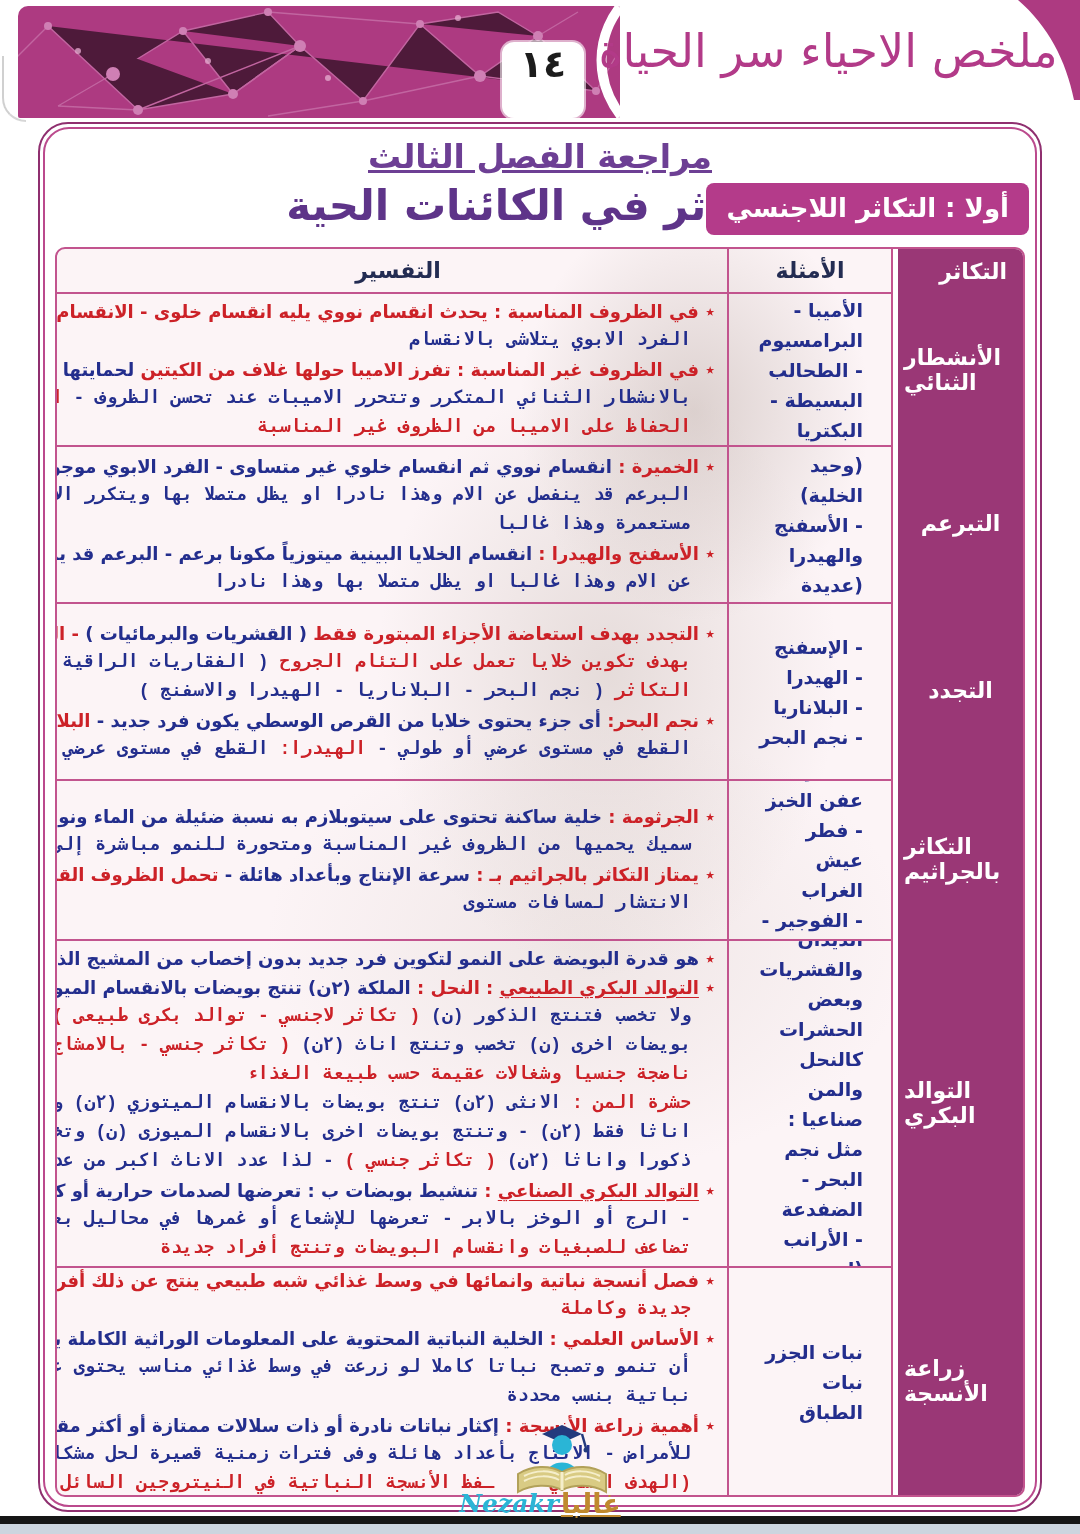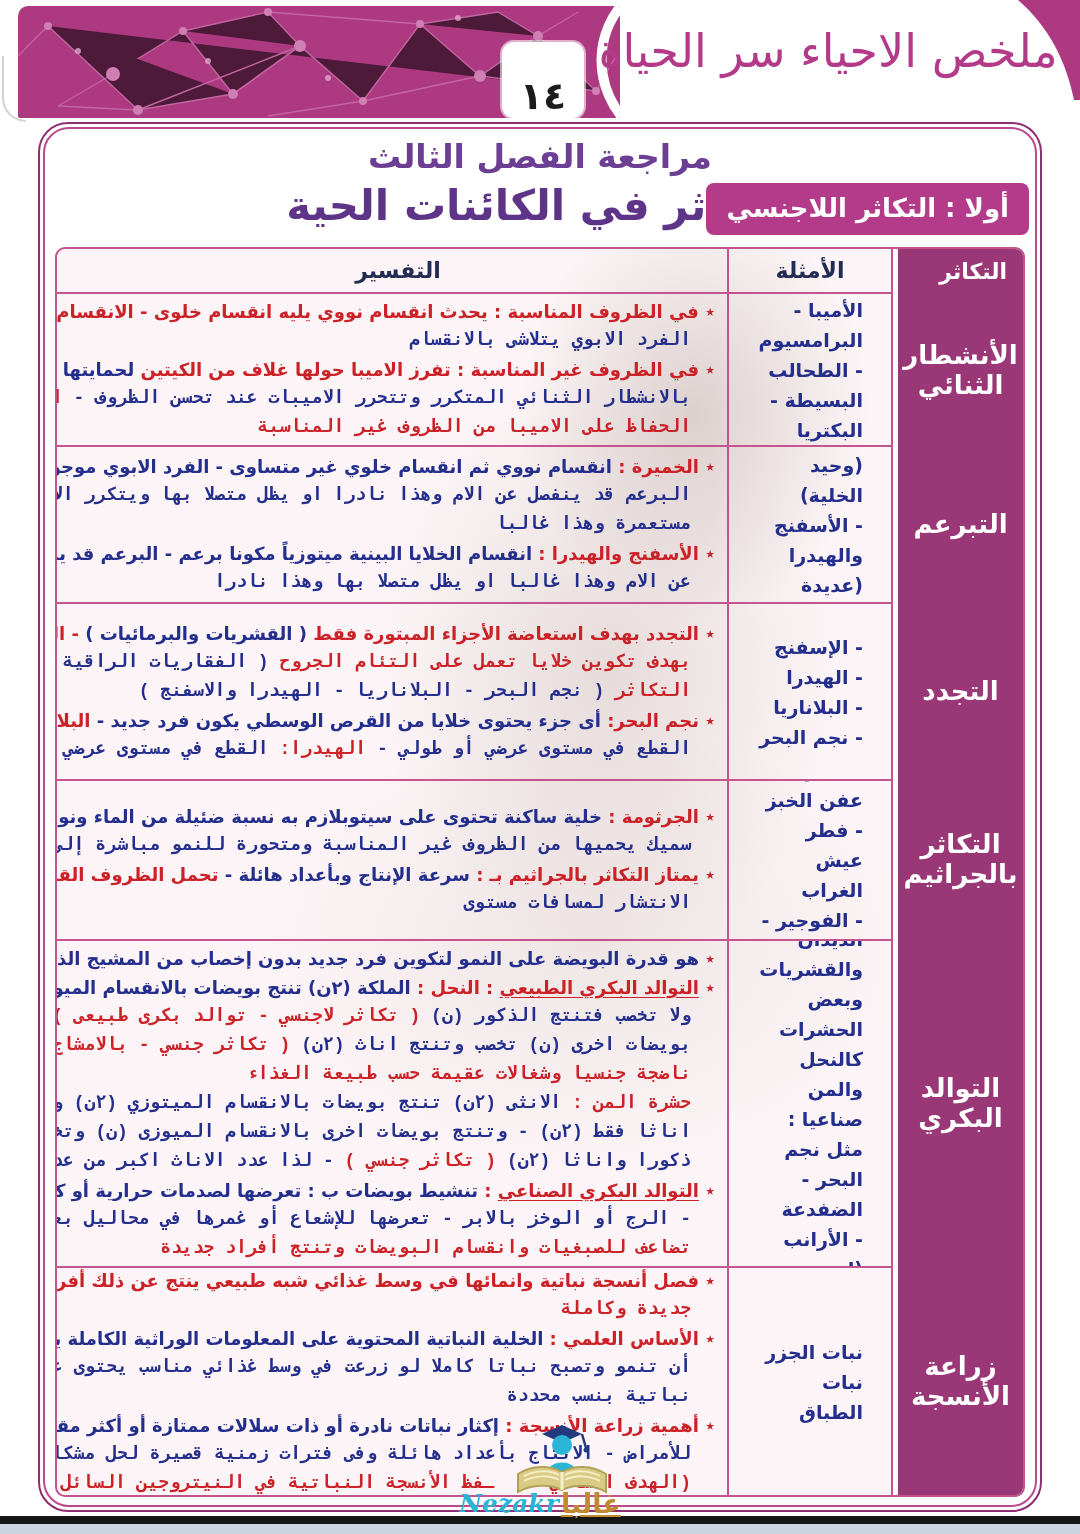--- a/index.html
+++ b/index.html
@@ -15,35 +15,35 @@
 
   
   .band{position:absolute; left:18px; top:6px; width:602px; height:112px;
         background:var(--band); border-radius:10px 2px 2px 2px; overflow:hidden;}
   .band svg.net{position:absolute; inset:0;}
   .swoosh{position:absolute; left:560px; top:-6px; pointer-events:none;}
   .corner{position:absolute; right:0; top:0;}
   .band-title{position:absolute; right:22px; top:24px; width:460px; text-align:center;
         color:var(--title); font-size:46px; font-weight:normal; direction:rtl; letter-spacing:0;}
   .pagenum{position:absolute; left:502px; top:42px; width:82px; height:76px; background:#fff;
-        border-radius:12px; display:flex; align-items:flex-end; justify-content:center;
+        border-radius:12px; display:flex; align-items:flex-start; justify-content:center;
         box-shadow:0 0 0 2px rgba(255,255,255,.6);}
   .pagenum span{font-size:38px; color:#1c1c1c; font-weight:bold;}
   .curl{position:absolute; left:2px; top:56px; width:24px; height:66px;
         border-left:2px solid #bdbdbd; border-bottom:2px solid #c6c6c6;
         border-bottom-left-radius:24px; opacity:.7;}
 
   
   .frame{position:absolute; left:38px; top:122px; width:1004px; height:1390px;
         border:2px solid var(--frame); border-radius:30px; background:#fff;}
   .frame-inner{position:absolute; inset:3px; border:2px solid var(--frame_inner);
         border-radius:26px; position:absolute; overflow:hidden;}
 
   .review{position:absolute; top:8px; left:0; right:0; text-align:center; direction:rtl;
-        color:var(--purple); font-size:33px; font-weight:bold;}
+        color:var(--purple); font-size:33px; font-weight:bold;text-decoration:underline;}
   .main-title{position:absolute; top:52px; left:0; right:0; text-align:center; direction:rtl;
         color:var(--purple_dark); font-size:42px; font-weight:bold; letter-spacing:-1px;}
   .badge{position:absolute; top:54px; right:6px; background:var(--badge); color:#fff;
         direction:rtl; font-size:26px; font-weight:bold; padding:10px 20px 12px;
         border-radius:8px;}
 
   
   .grid{position:absolute; left:10px; right:10px; top:118px; bottom:8px;
         direction:rtl; display:grid;
         grid-template-columns:130px 166px 1fr;
@@ -57,22 +57,22 @@
         overflow:hidden;}
   .cell{min-width:0; min-height:0; overflow:hidden;}
   .th{display:flex; align-items:center; justify-content:center;
         color:var(--navy); font-size:22px; font-weight:bold;}
   .type-h{background:var(--col); color:#fff; border-left:5px solid #fff;
         justify-content:flex-start; padding-right:16px; border-top-left-radius:0;}
   .ex-h{border-left:2px solid var(--grid_line); border-right:2px solid var(--grid_line);
         border-bottom:2px solid var(--grid_line);}
   .exp-h{border-bottom:2px solid var(--grid_line);padding-left:12px;}
   .type-cell{background:var(--col); border-left:5px solid #fff; color:#fff;
-        display:flex; align-items:center; justify-content:center; text-align:center;
-        font-size:26px; font-weight:bold; padding:0 6px;}
+        display:flex; align-items:center; justify-content:center; text-align:left;
+        font-size:22px; font-weight:bold; padding:0 6px;}
   .ex-cell{color:var(--blue); font-size:19px; font-weight:bold; line-height:30px;
         white-space:pre-line; display:flex; align-items:center; padding:6px 28px;
         border-left:2px solid var(--grid_line); border-right:2px solid var(--grid_line);}
   .exp-cell{display:flex; flex-direction:column; justify-content:center;
         padding:4px 12px 4px 6px; font-size:18px; font-weight:bold;}
   .bt{border-top:2px solid var(--grid_line);}
   .line{line-height:29px; text-align:right; white-space:nowrap;}
   .line.ind{padding-right:24px;font-family:Liberation Mono, monospace;}
   .seg-r{color:var(--red);}
   .seg-b{color:var(--blue);}

